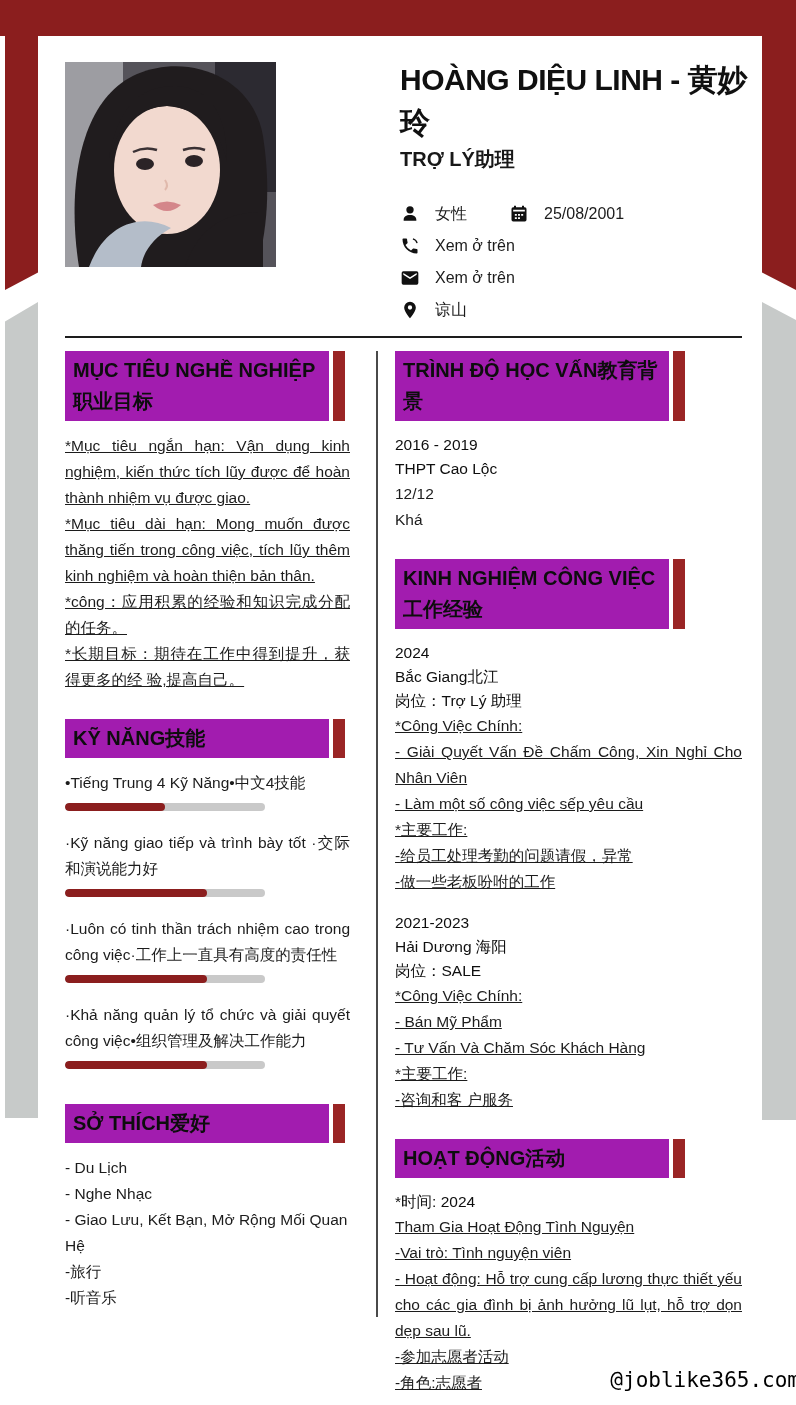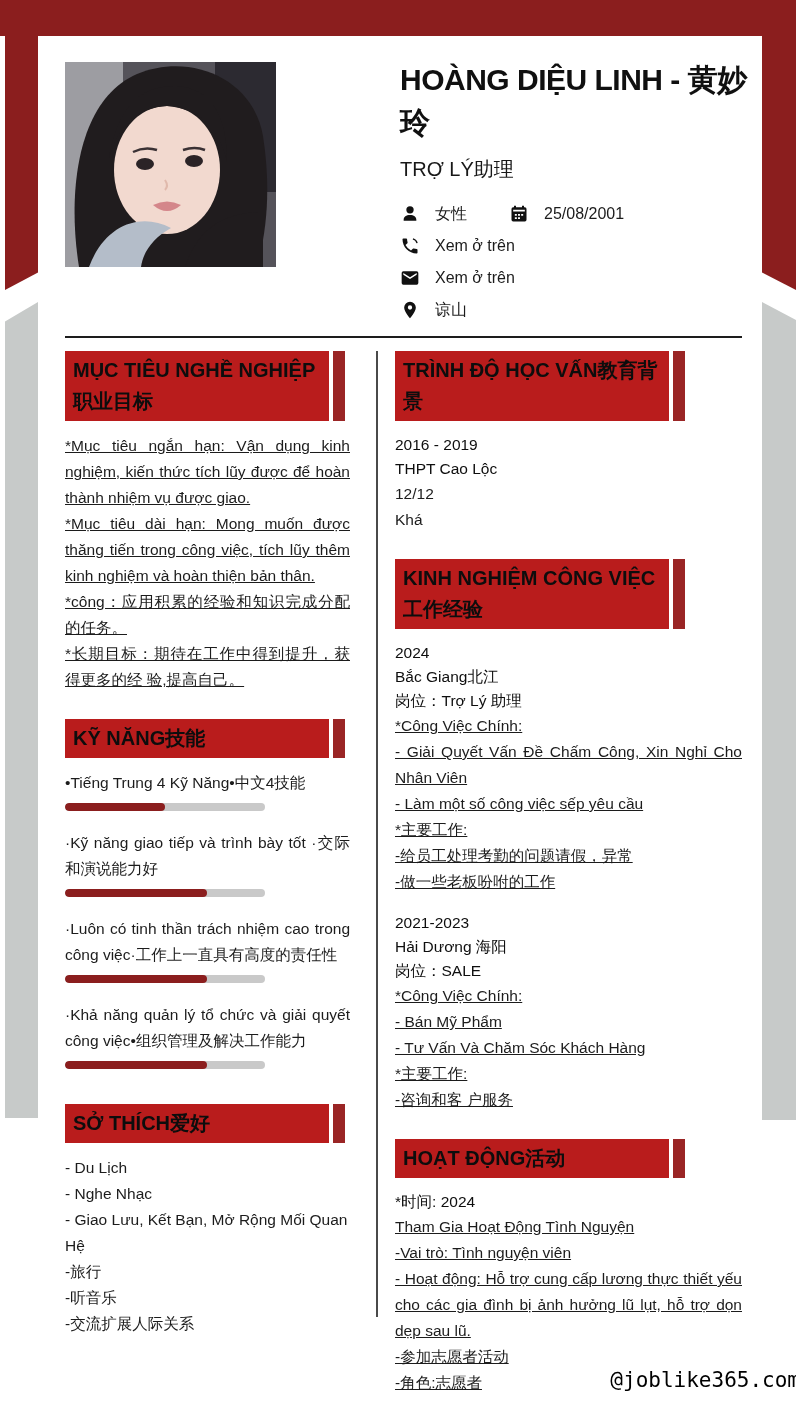--- a/index.html
+++ b/index.html
@@ -16,34 +16,34 @@
     clip-path:polygon(0 0,100% 0,100% 100%,0 94%);}
   .ribbon.gray-left{left:5px;top:302px;width:33px;height:816px;background:#c7cac9;
     clip-path:polygon(0 2.4%,100% 0,100% 100%,0 100%);}
   .ribbon.gray-right{left:762px;top:302px;width:34px;height:818px;background:#c7cac9;
     clip-path:polygon(0 0,100% 2.2%,100% 100%,0 100%);}
   
   .photo{position:absolute;left:65px;top:62px;width:211px;height:205px;overflow:hidden;}
   .photo svg{display:block;}
   .name-block{position:absolute;left:400px;top:58px;width:352px;}
   .name{font-size:30px;line-height:43px;font-weight:700;color:#101010;letter-spacing:-0.5px;}
-  .job-title{font-size:20px;line-height:26px;margin-top:12px;color:#181818;}
+  .job-title{font-size:20px;line-height:26px;margin-top:2px;color:#181818;font-weight:bold;}
   .contact{position:absolute;left:400px;top:198px;width:356px;font-size:16px;}
   .c-row{display:flex;align-items:center;height:32px;}
   .c-cell{display:flex;align-items:center;}
   .c-cell .ic{width:20px;height:20px;margin-right:15px;flex:0 0 20px;}
   .c-cell.second{margin-left:42px;}
   .hr-line{position:absolute;left:65px;top:336px;width:677px;height:2px;background:#1d1d1d;}
   
   .col-left{position:absolute;left:65px;top:351px;width:285px;}
   .col-right{position:absolute;left:395px;top:351px;width:347px;}
   .v-divider{position:absolute;left:376px;top:351px;width:2px;height:966px;background:#4a4a4a;}
   
   .sec-head{position:relative;margin-bottom:12px;}
-  .sec-head .hbg{background:#b91c1c;font-size:20px;font-weight:700;line-height:31px;
+  .sec-head .hbg{background:#a21caf;font-size:20px;font-weight:700;line-height:31px;
     padding:4px 6px 4px 8px;color:#0d0d0d;}
   .col-left .sec-head{width:280px;}
   .col-right .sec-head{width:290px;border-radius:13px;}
   .sec-head .hbg{margin-right:16px;}
   .sec-head .bar{position:absolute;right:0;top:0;bottom:0;width:12px;background:#9a2525;}
   
   .para{font-size:15.5px;line-height:26px;text-align:justify;margin:0;text-decoration:underline;}
   .plain{font-size:15.5px;line-height:26px;margin:0;}
   .bold-line{font-size:15.5px;line-height:24px;font-weight:400;margin:0;color:#0e0e0e;}.gap-m{height:16px;}.gap-l{height:26px;}
   
@@ -192,21 +192,20 @@
 
     <div class="sec-head">
       <div class="hbg">SỞ THÍCH爱好</div>
       <div class="bar"></div>
     </div>
     <p class="plain">- Du Lịch</p>
     <p class="plain">- Nghe Nhạc</p>
     <p class="plain">- Giao Lưu, Kết Bạn, Mở Rộng Mối Quan Hệ</p>
     <p class="plain">-旅行</p>
     <p class="plain">-听音乐</p>
-    <p class="plain">-交流扩展人际关系</p>
   </div>
 
   <div class="col-right">
 
     <div class="sec-head">
       <div class="hbg">TRÌNH ĐỘ HỌC VẤN教育背景</div>
       <div class="bar"></div>
     </div>
     <p class="bold-line">2016 - 2019</p>
     <p class="bold-line">THPT Cao Lộc</p>

